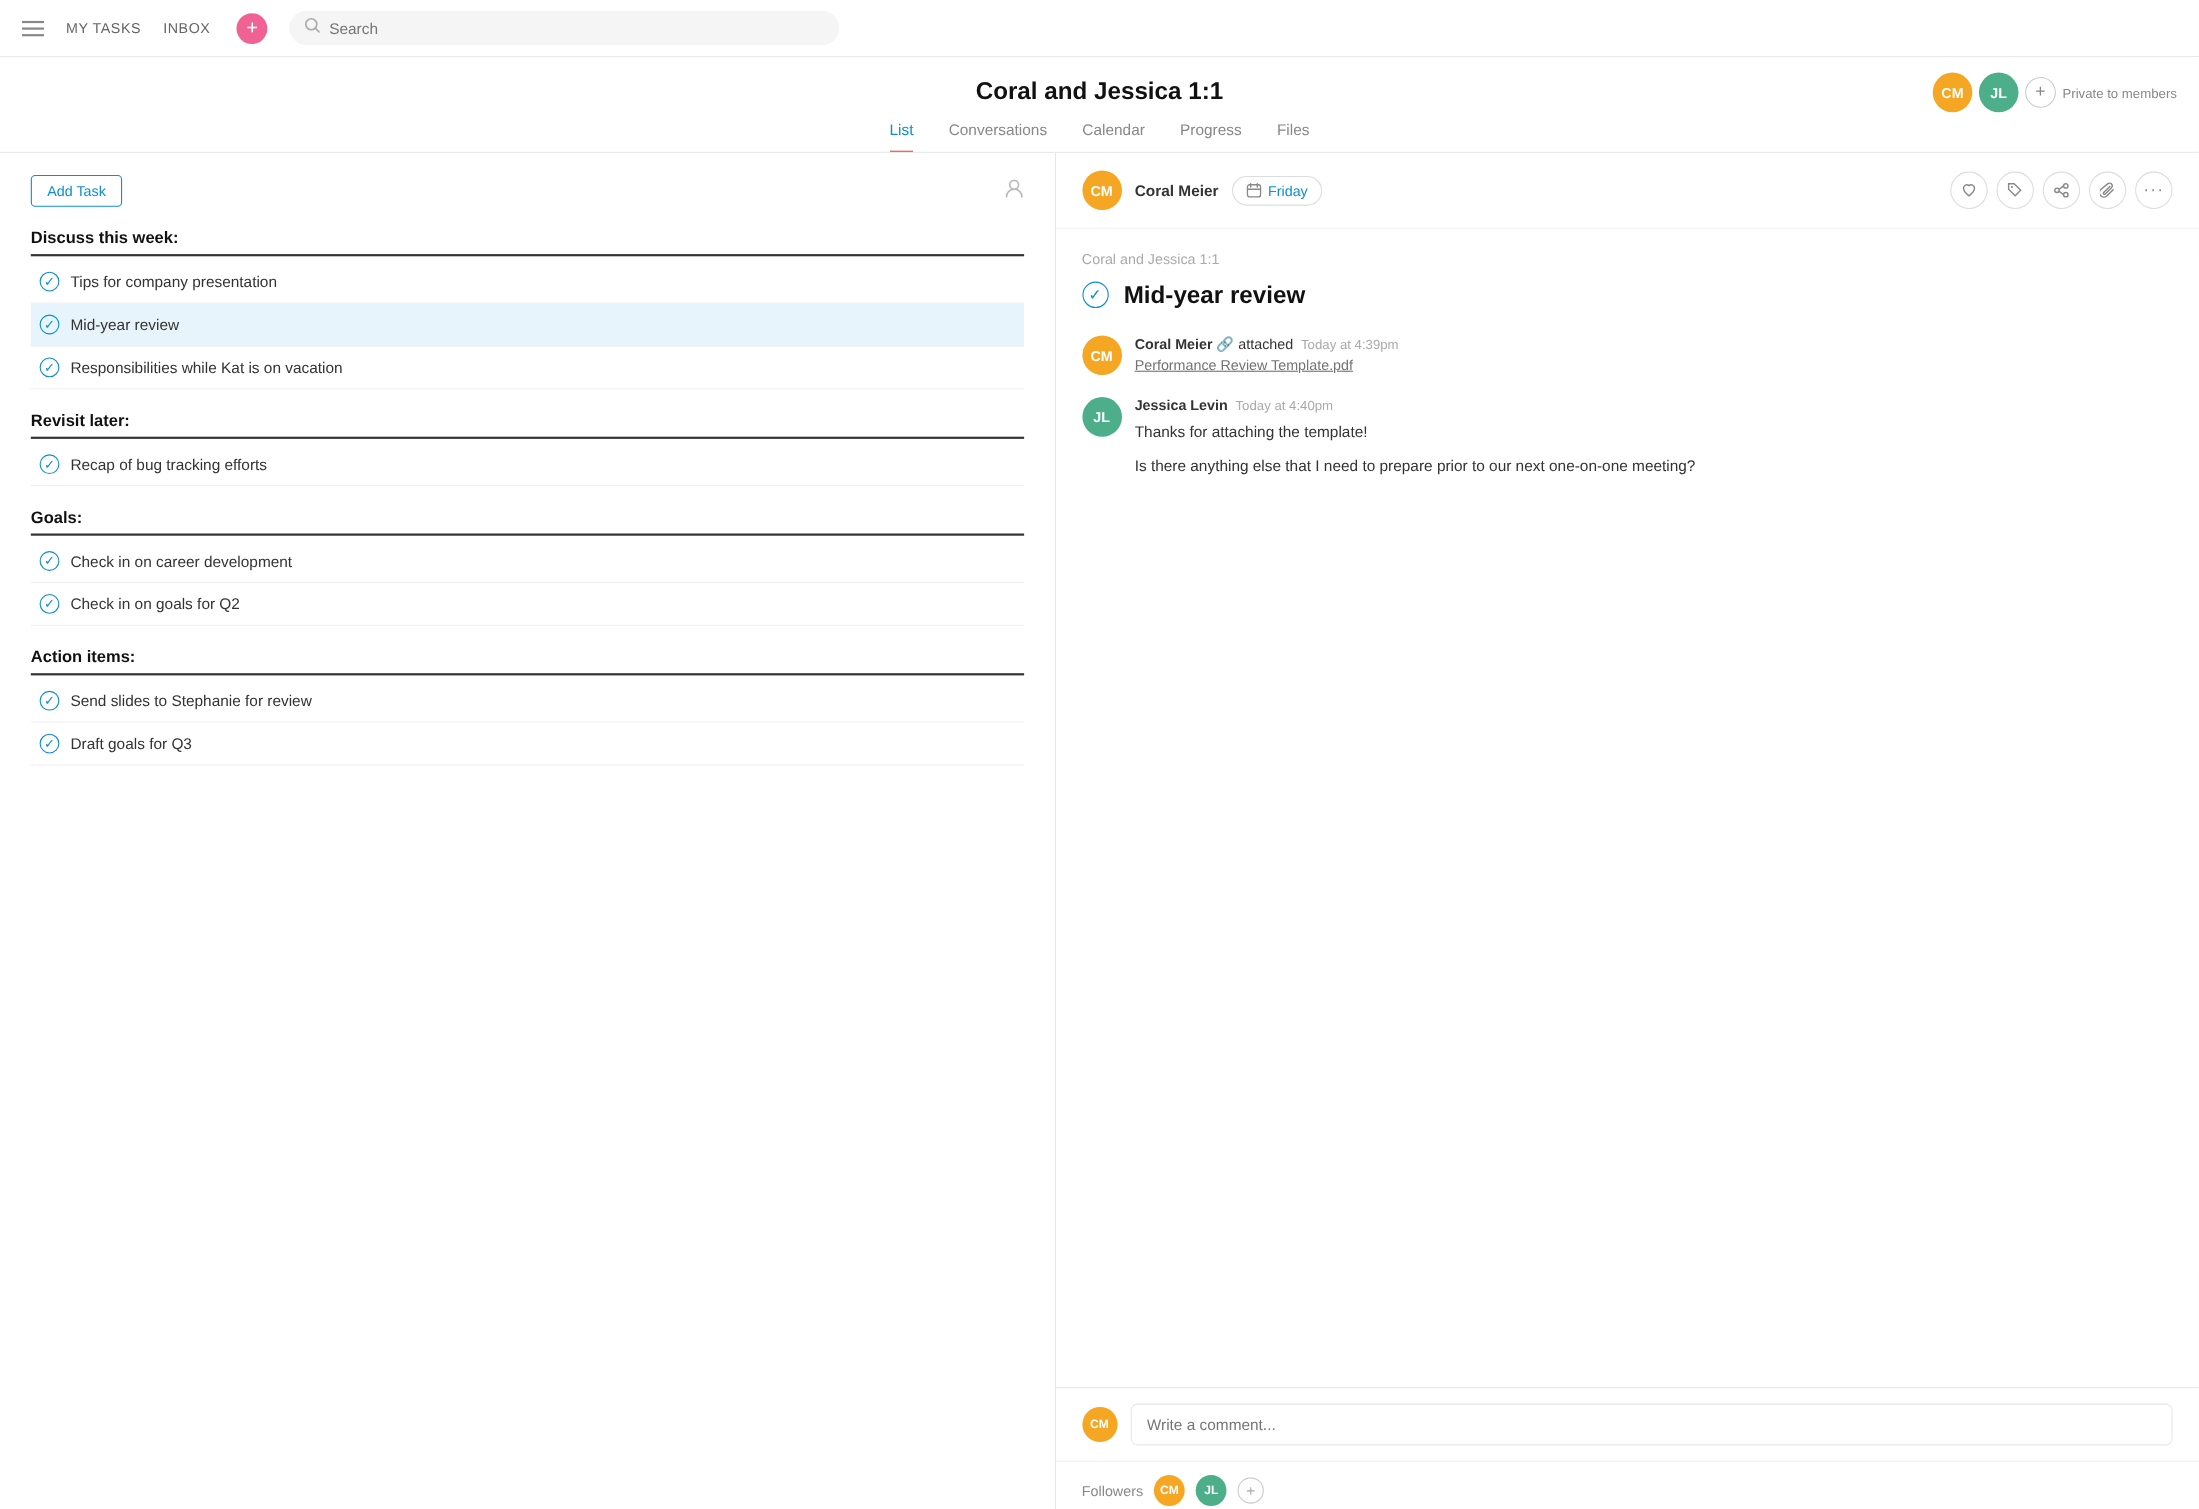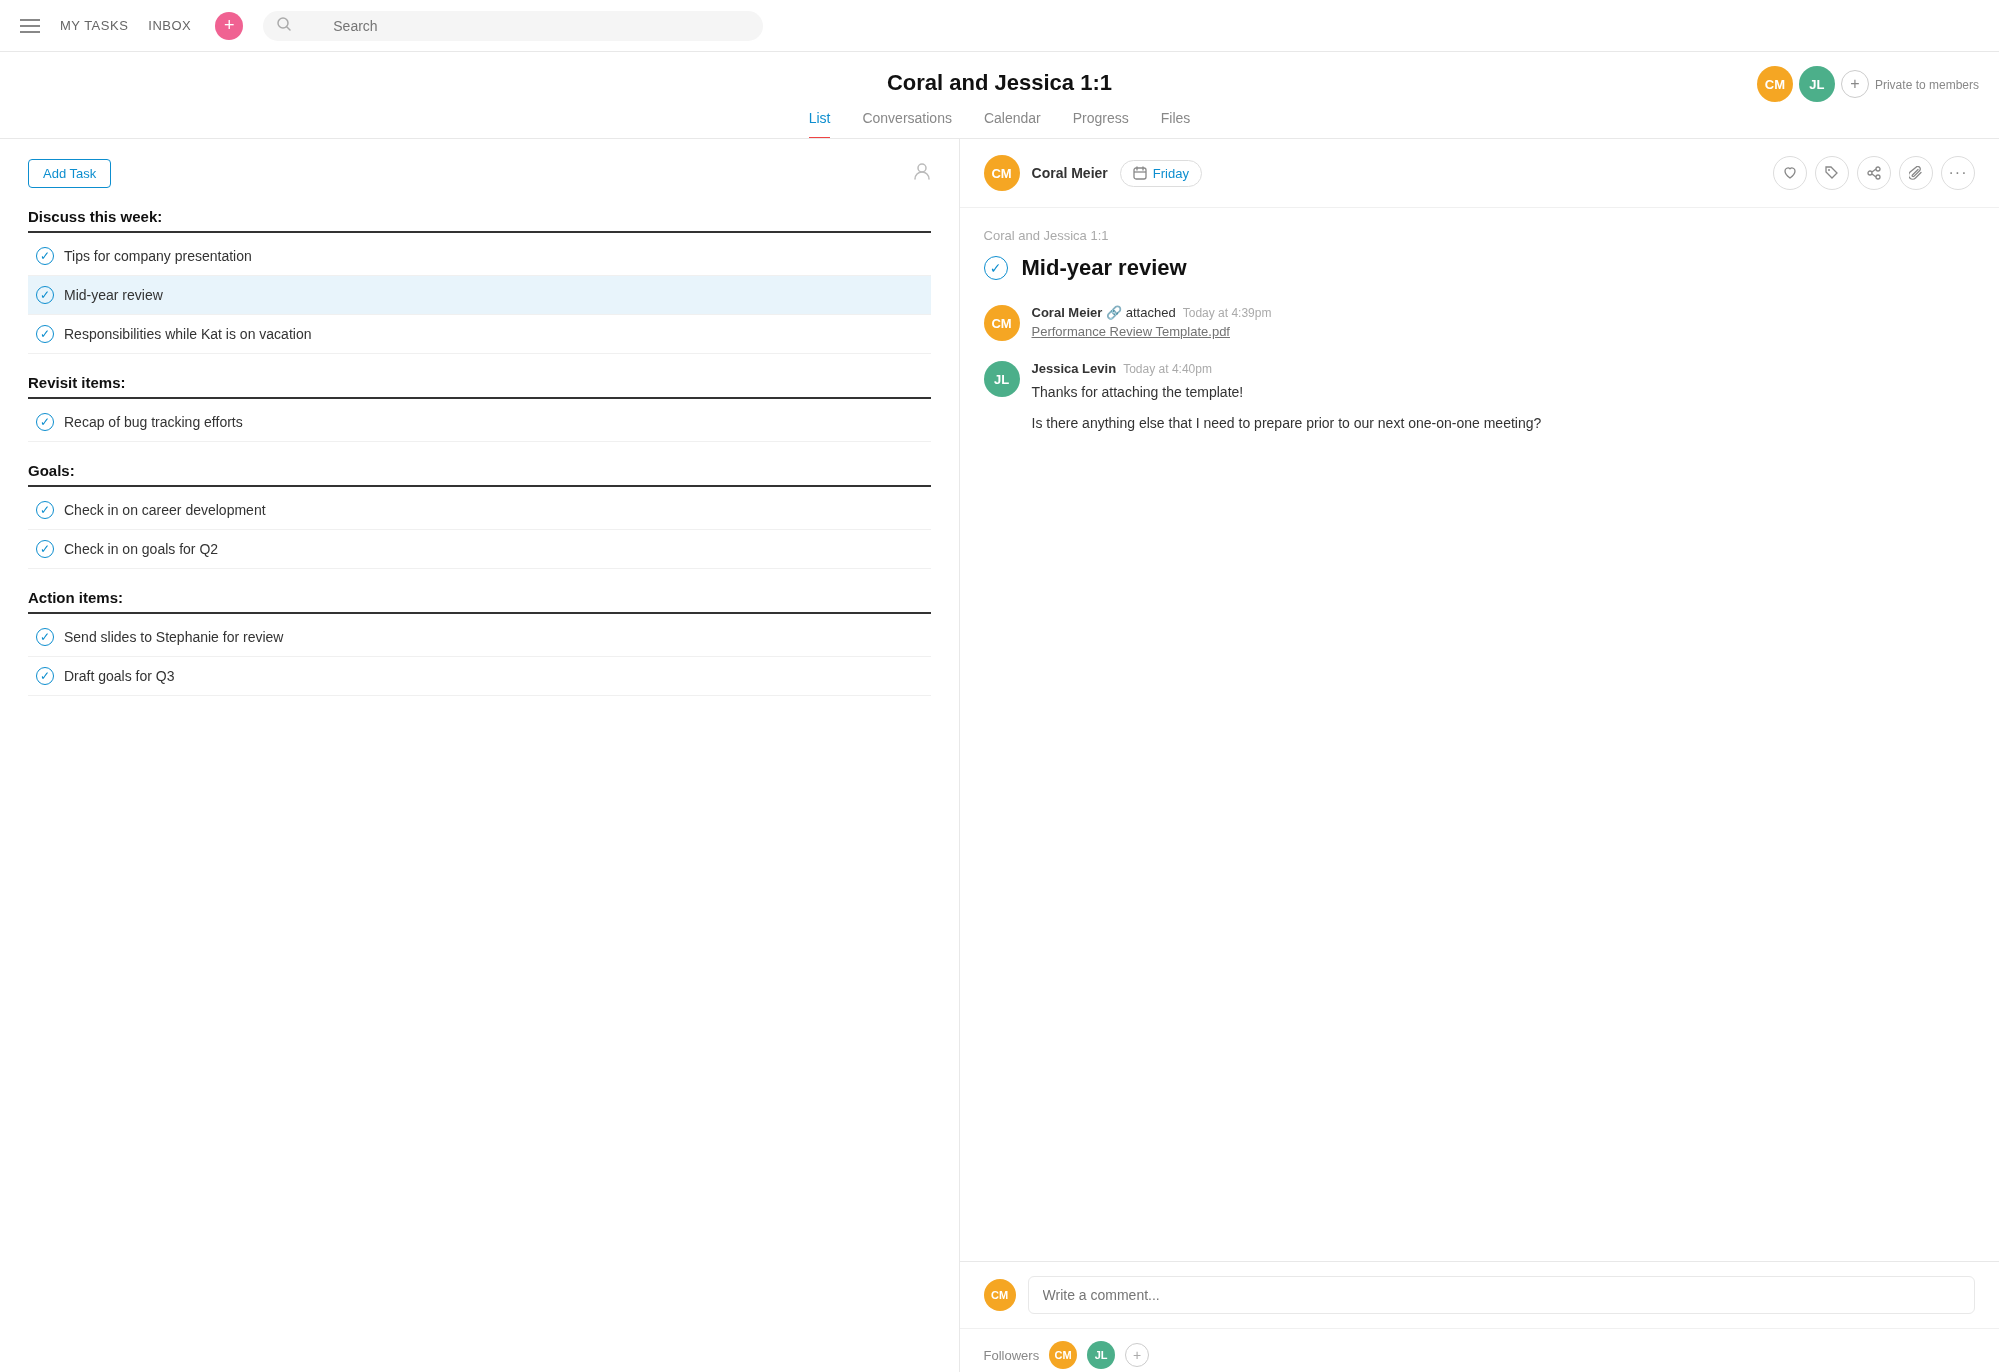--- a/index.html
+++ b/index.html
@@ -23,21 +23,21 @@
       text-transform: uppercase; letter-spacing: 0.5px; cursor: pointer;
     }
     .add-btn {
       width: 28px; height: 28px; background: #f06292; border-radius: 50%;
       display: flex; align-items: center; justify-content: center;
       color: #fff; font-size: 18px; cursor: pointer; margin-left: 4px;
     }
     .search-bar {
       flex: 1; max-width: 500px; margin-left: 20px;
       display: flex; align-items: center;
-      background: #f5f5f5; border-radius: 20px; padding: 6px 14px; gap: 34px;
+      background: #f5f5f5; border-radius: 20px; padding: 6px 14px;
     }
     .search-bar input {
       border: none; background: transparent; outline: none;
       font-size: 14px; width: 100%; color: #666;
     }
     .search-icon-svg { color: #aaa; margin-right: 8px; }
 
     
     .page-header {
       background: #fff;
@@ -271,21 +271,21 @@
           <div class="task-item selected">
             <div class="task-check checked">✓</div>
             <span class="task-label">Mid-year review</span>
           </div>
           <div class="task-item">
             <div class="task-check checked">✓</div>
             <span class="task-label">Responsibilities while Kat is on vacation</span>
           </div>
         </div>
         <div>
-          <div class="section-header">Revisit items:</div>
+          <div class="section-header">Revisit later:</div>
           <div class="task-item">
             <div class="task-check checked">✓</div>
             <span class="task-label">Recap of bug tracking efforts</span>
           </div>
         </div>
         <div>
           <div class="section-header">Goals:</div>
           <div class="task-item">
             <div class="task-check checked">✓</div>
             <span class="task-label">Check in on career development</span>

